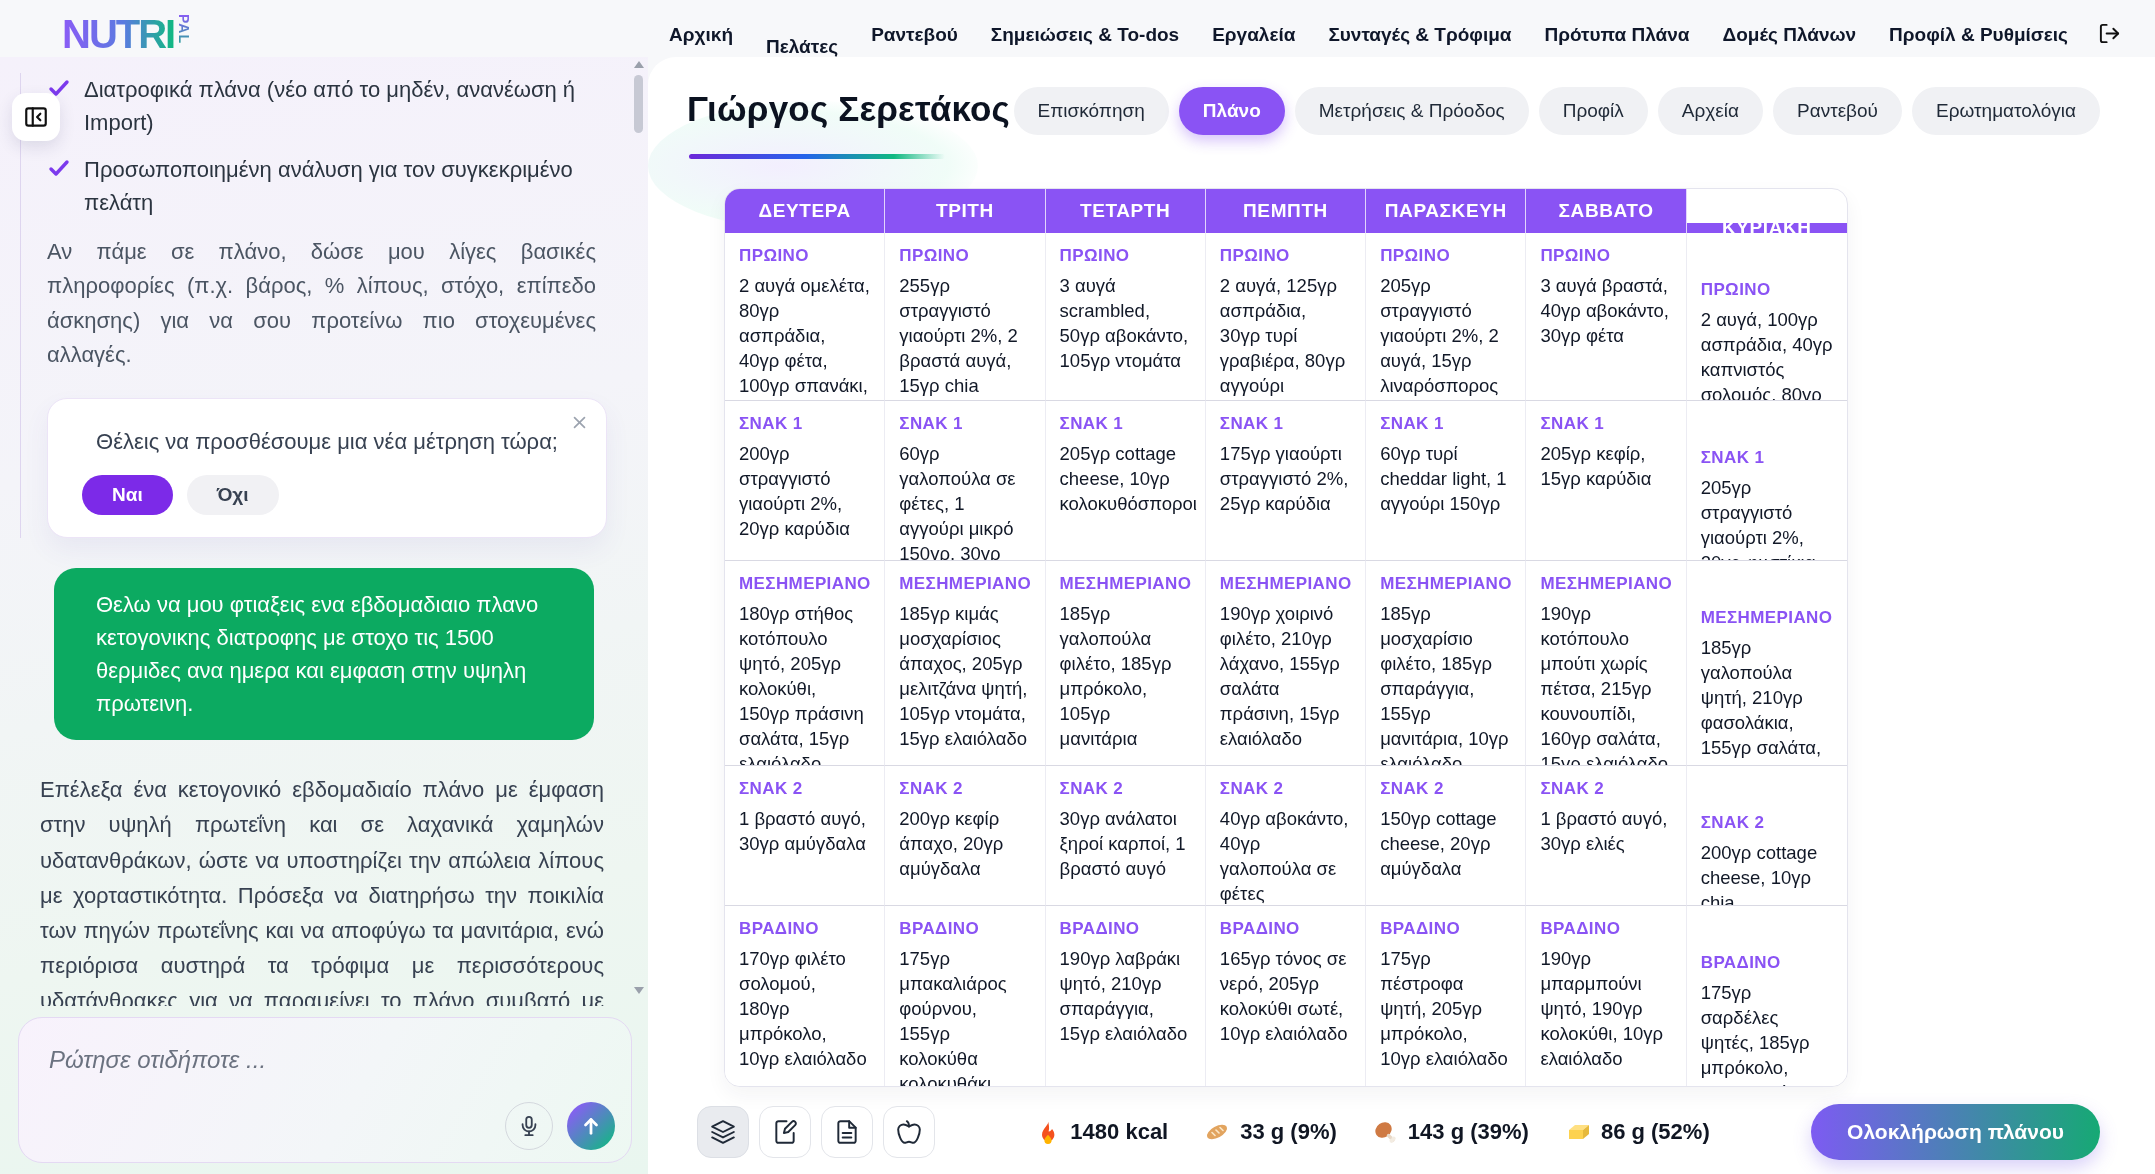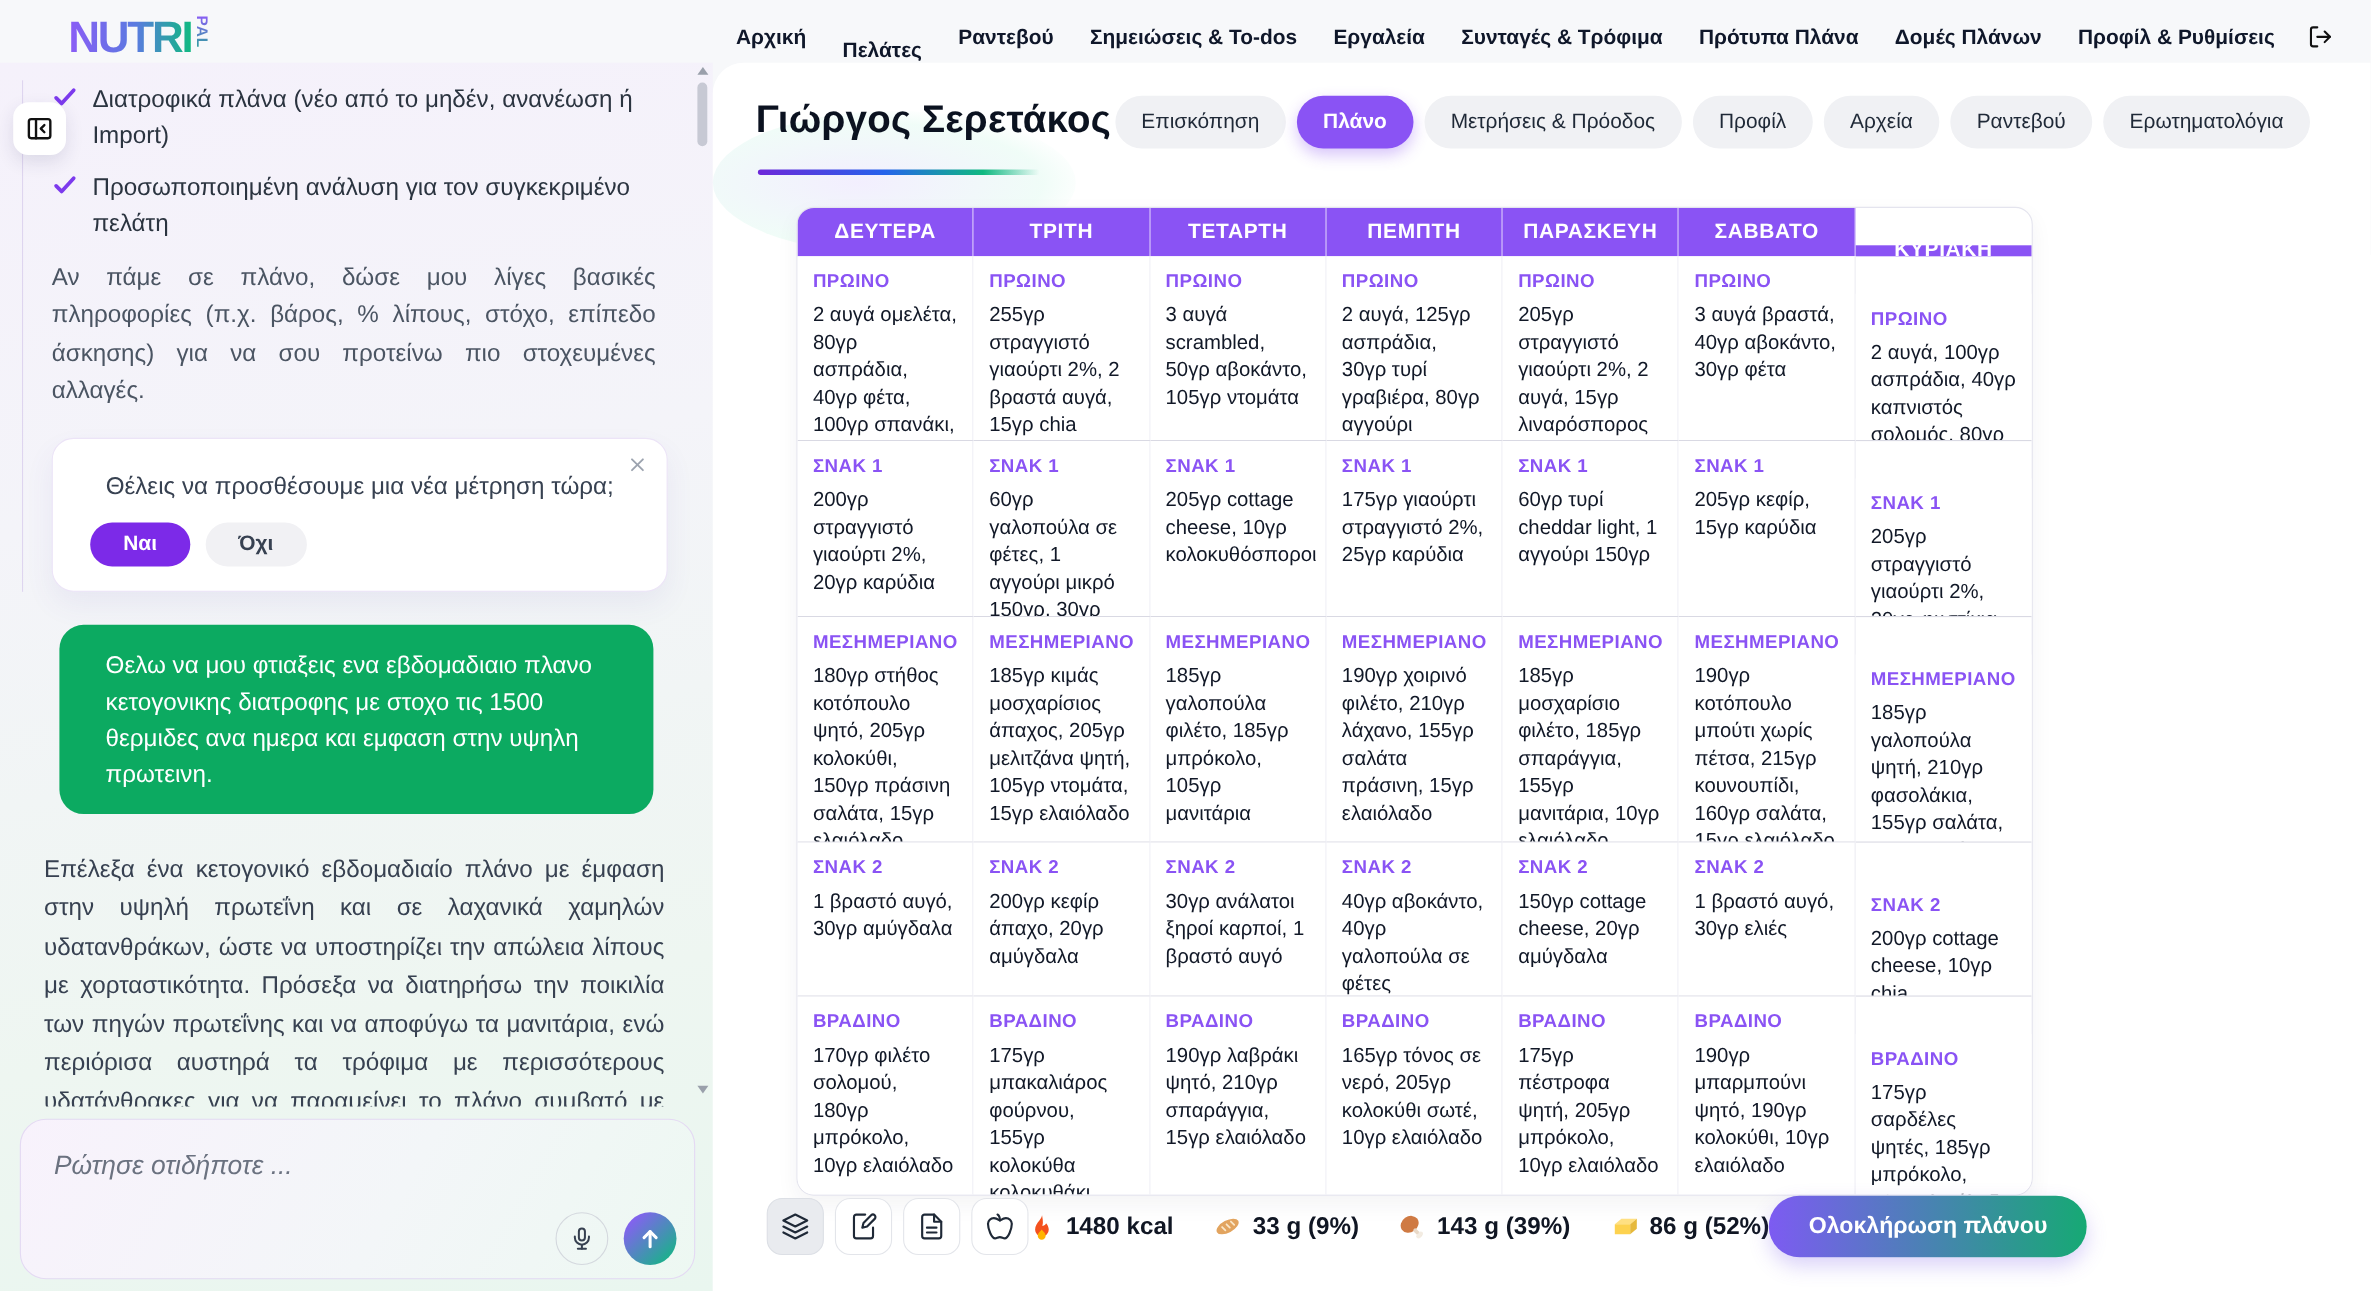--- a/index.html
+++ b/index.html
@@ -99,22 +99,22 @@
     border-right:1px solid rgba(255,255,255,.75); }
   .plan-table > .pt-head:nth-child(7) { border-right:none; }
   .pt-cell { padding:13px 14px; border-right:1px solid #ececf3; border-bottom:1px solid #d9d9e3;
     overflow:hidden; cursor:pointer; background:#fff; }
   .plan-table > div:nth-child(7n) { border-right:none;margin-top:34px; }
   .plan-table > div:nth-child(n+36) { border-bottom:none; }
   .pt-label { color:var(--purple,#8a53f4); font-size:17px; font-weight:700;
     letter-spacing:.4px; margin-bottom:7px; }
   .pt-text { font-size:18.5px; line-height:25px; color:#111827; }
 
-  .plan-footer { position:absolute; left:49px; right:55px; bottom:29px; height:60px;
-    display:flex; align-items:center; }
+  .plan-footer { position:absolute; left:49px; right:55px; bottom:12px; height:60px;
+    display:flex; align-items:center; justify-content:space-between; }
   .tool-group { display:flex; gap:10px; }
   .tool-btn { width:52px; height:52px; border:1.5px solid #e3e5ea; border-radius:14px;
     background:#fff; display:flex; align-items:center; justify-content:center; cursor:pointer;
     color:#1f2937; }
   .tool-btn.selected { background:#e9ebef; border-color:#dcdfe5; }
   .macros { display:flex; gap:36px; align-items:center; }
   .macro { display:flex; gap:10px; align-items:center; font-size:22px; font-weight:700; color:#101623; }
   .complete-btn { height:56px; padding:0 36px; border-radius:28px; border:none; cursor:pointer;
     background:linear-gradient(90deg,var(--grad-start,#7d5bf2),var(--grad-end,#16a974));
     color:#fff; font-size:21px; font-weight:600; font-family:inherit;

